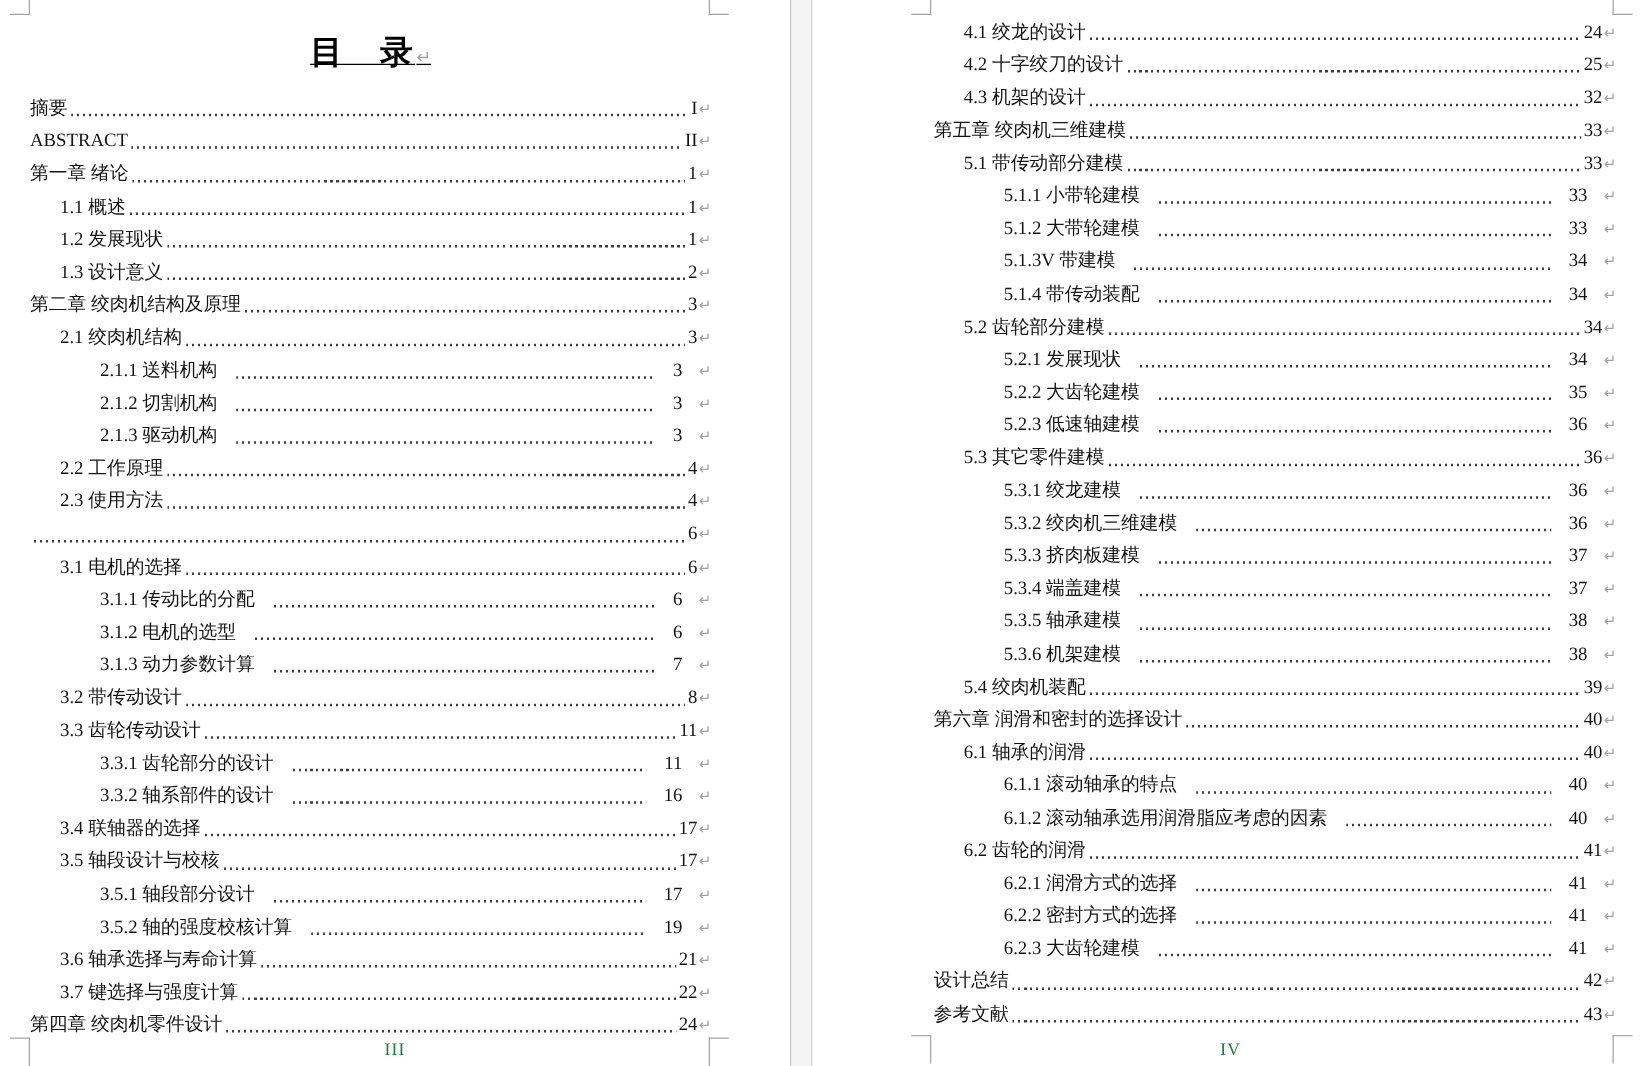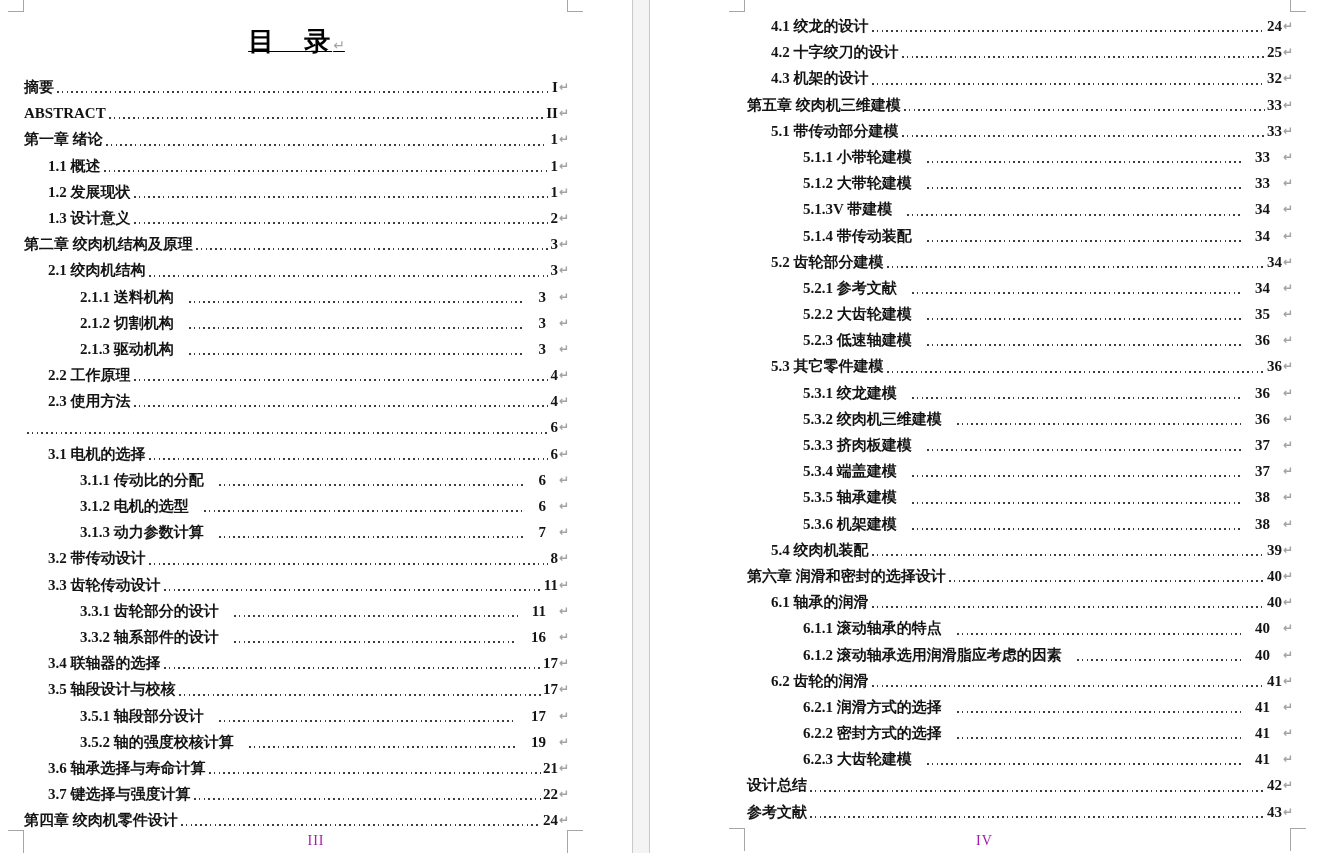--- a/index.html
+++ b/index.html
@@ -86,21 +86,20 @@
   #page-left  .toc-list { top: 74px; }
   #page-right .toc-list { top: 13px; }
   .toc-row {
     display: flex;
     align-items: center;
     height: 26.2px;
     font-size: 15px;
     color: #141414;
     white-space: nowrap;
     line-height: 26.2px;
-    font-weight: bold;
   }
   .toc-row.lvl-0 { padding-left: 0; }
   .toc-row.lvl-1 { padding-left: 24px; }
   .toc-row.lvl-2 { padding-left: 56px; gap: 12px; }
   .toc-label { flex: 0 0 auto; }
   .toc-leader {
     flex: 1 1 auto;
     align-self: flex-end;
     height: 2px;
     margin: 0 2px 7px 3px;
@@ -110,21 +109,21 @@
   .toc-row .return-mark { flex: 0 0 auto; align-self: center; }
 
   
   .footer-num {
     position: absolute;
     top: 833px;
     left: 0;
     width: 100%;
     text-align: center;
     font-size: 14px;
-    color: #a21caf;
+    color: #15803d;
     letter-spacing: 1px;
   }
 </style>
 </head>
 <body>
 
 <div id="screen">
 
   <div class="page" id="page-left">
 
@@ -382,21 +381,21 @@
             <span class="toc-page">34</span>
             <span class="return-mark">↵</span>
           </div>
           <div class="toc-row lvl-1">
             <span class="toc-label">5.2 齿轮部分建模</span>
             <span class="toc-leader"></span>
             <span class="toc-page">34</span>
             <span class="return-mark">↵</span>
           </div>
           <div class="toc-row lvl-2">
-            <span class="toc-label">5.2.1 参考文献</span>
+            <span class="toc-label">5.2.1 发展现状</span>
             <span class="toc-leader"></span>
             <span class="toc-page">34</span>
             <span class="return-mark">↵</span>
           </div>
           <div class="toc-row lvl-2">
             <span class="toc-label">5.2.2 大齿轮建模</span>
             <span class="toc-leader"></span>
             <span class="toc-page">35</span>
             <span class="return-mark">↵</span>
           </div>

